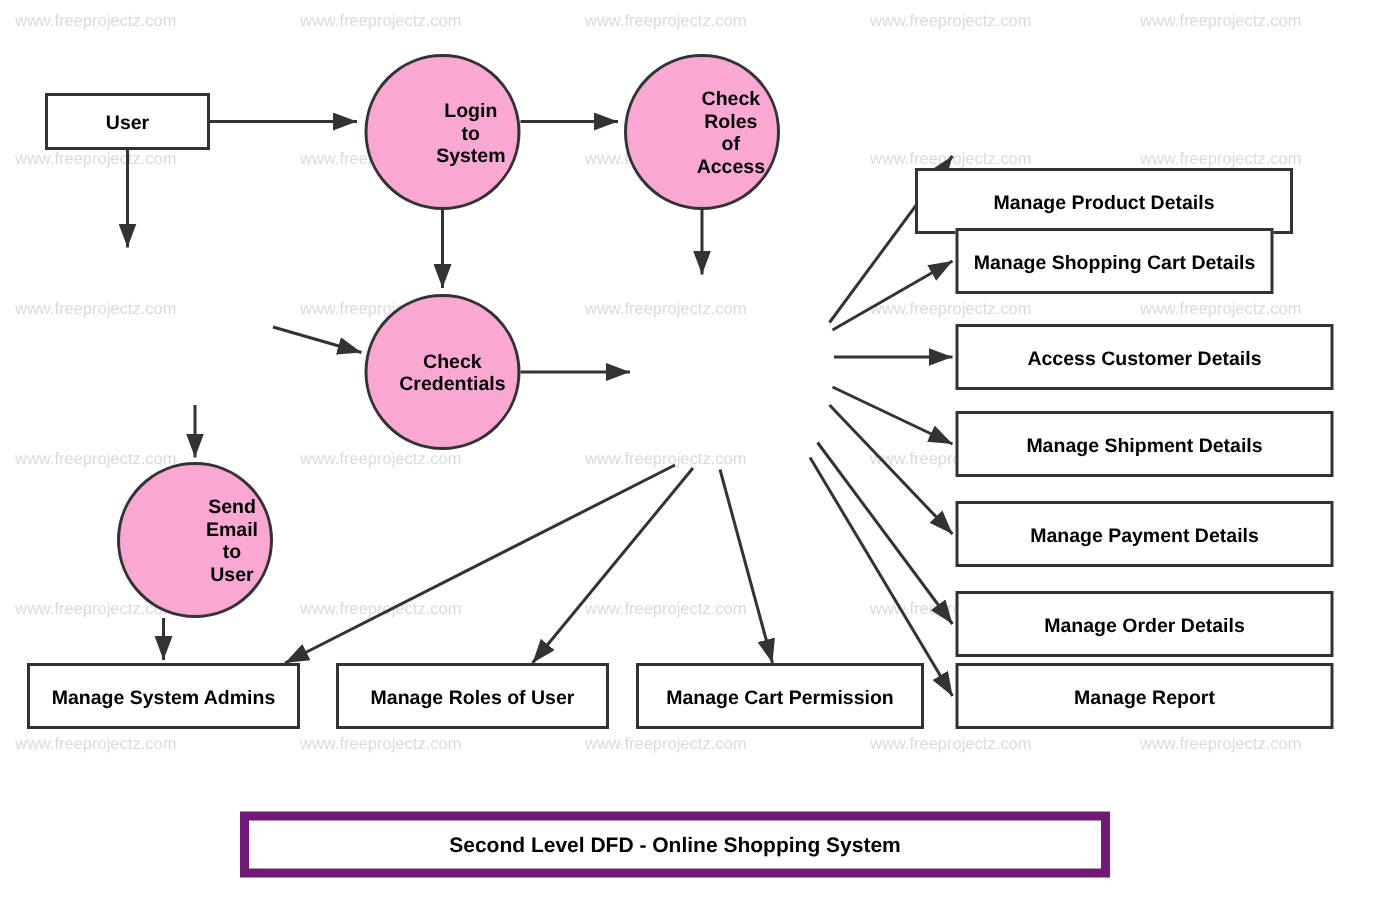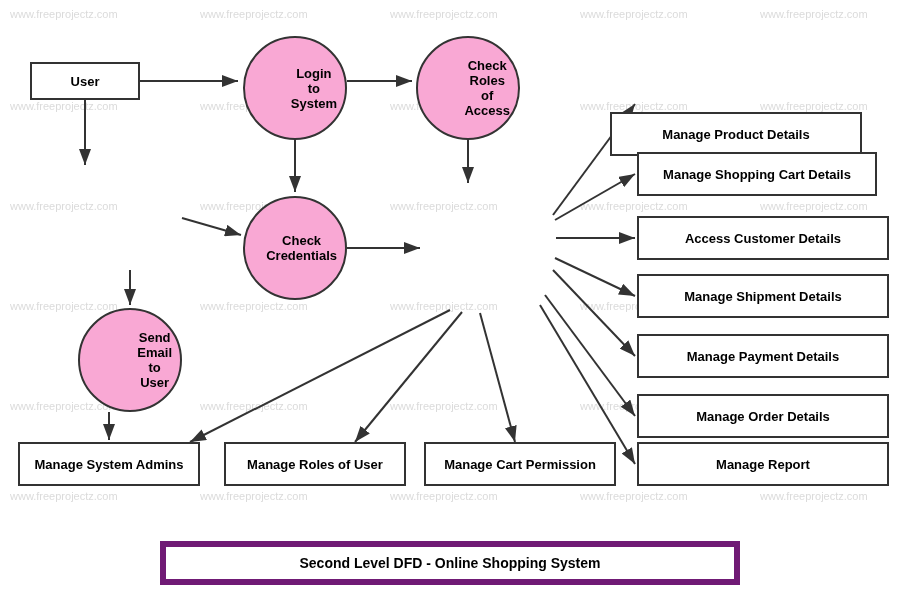--- a/index.html
+++ b/index.html
@@ -189,21 +189,21 @@
   </div>
 
   <div class="box" style="left:424px;top:442px;width:192px;height:44px;">
     <span>Manage Cart Permission</span>
   </div>
 
   <div class="box" style="left:610px;top:82px;width:252px;height:44px;margin-top:30px;">
     <span>Manage Product Details</span>
   </div>
 
-  <div class="box" style="left:637px;top:152px;width:240px;height:44px;">
+  <div class="box" style="left:637px;top:152px;width:212px;height:44px;">
     <span>Manage Shopping Cart Details</span>
   </div>
 
   <div class="box" style="left:637px;top:216px;width:252px;height:44px;">
     <span>Access Customer Details</span>
   </div>
 
   <div class="box" style="left:637px;top:274px;width:252px;height:44px;">
     <span>Manage Shipment Details</span>
   </div>

